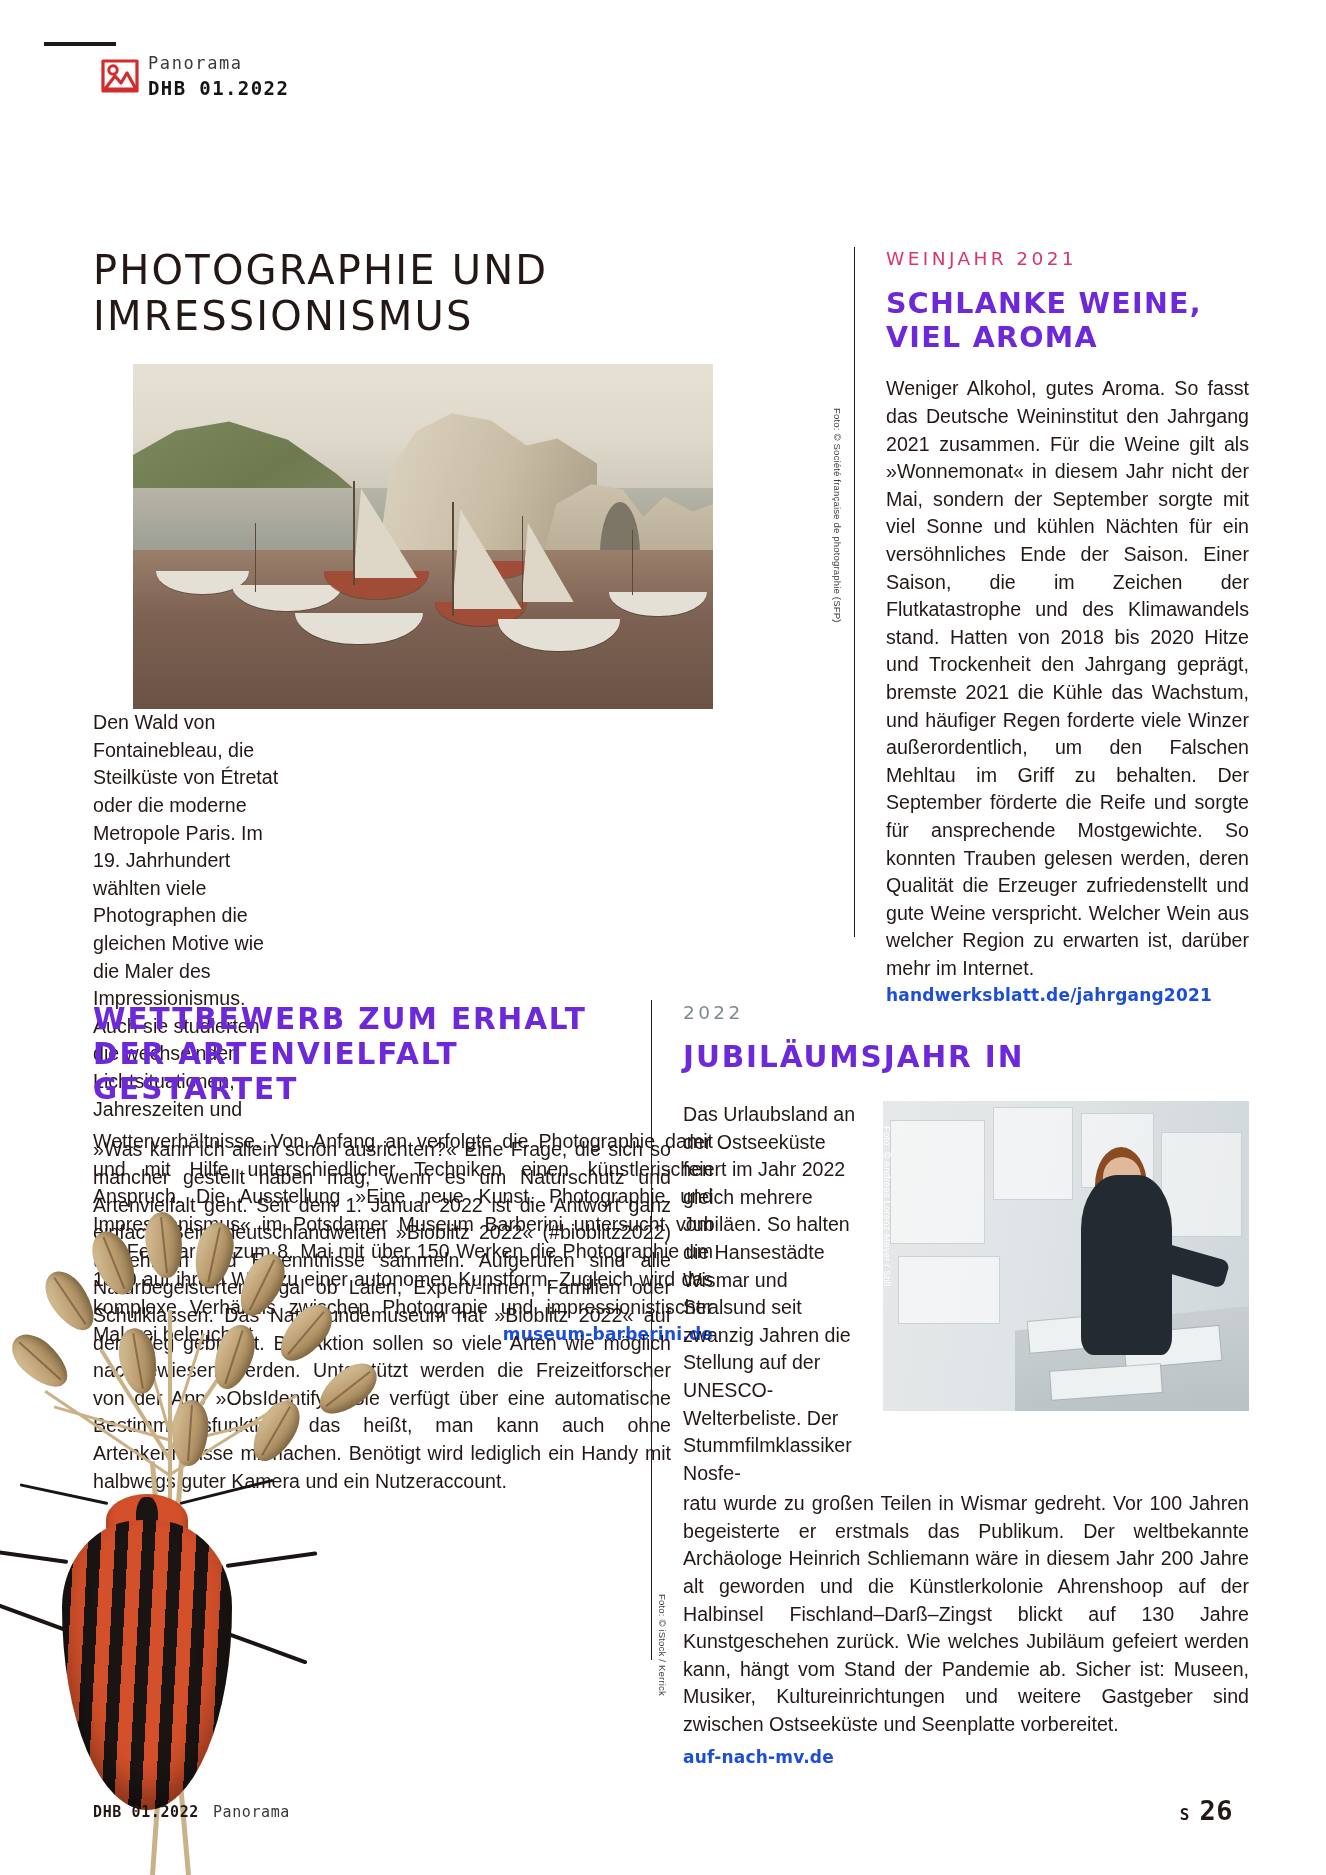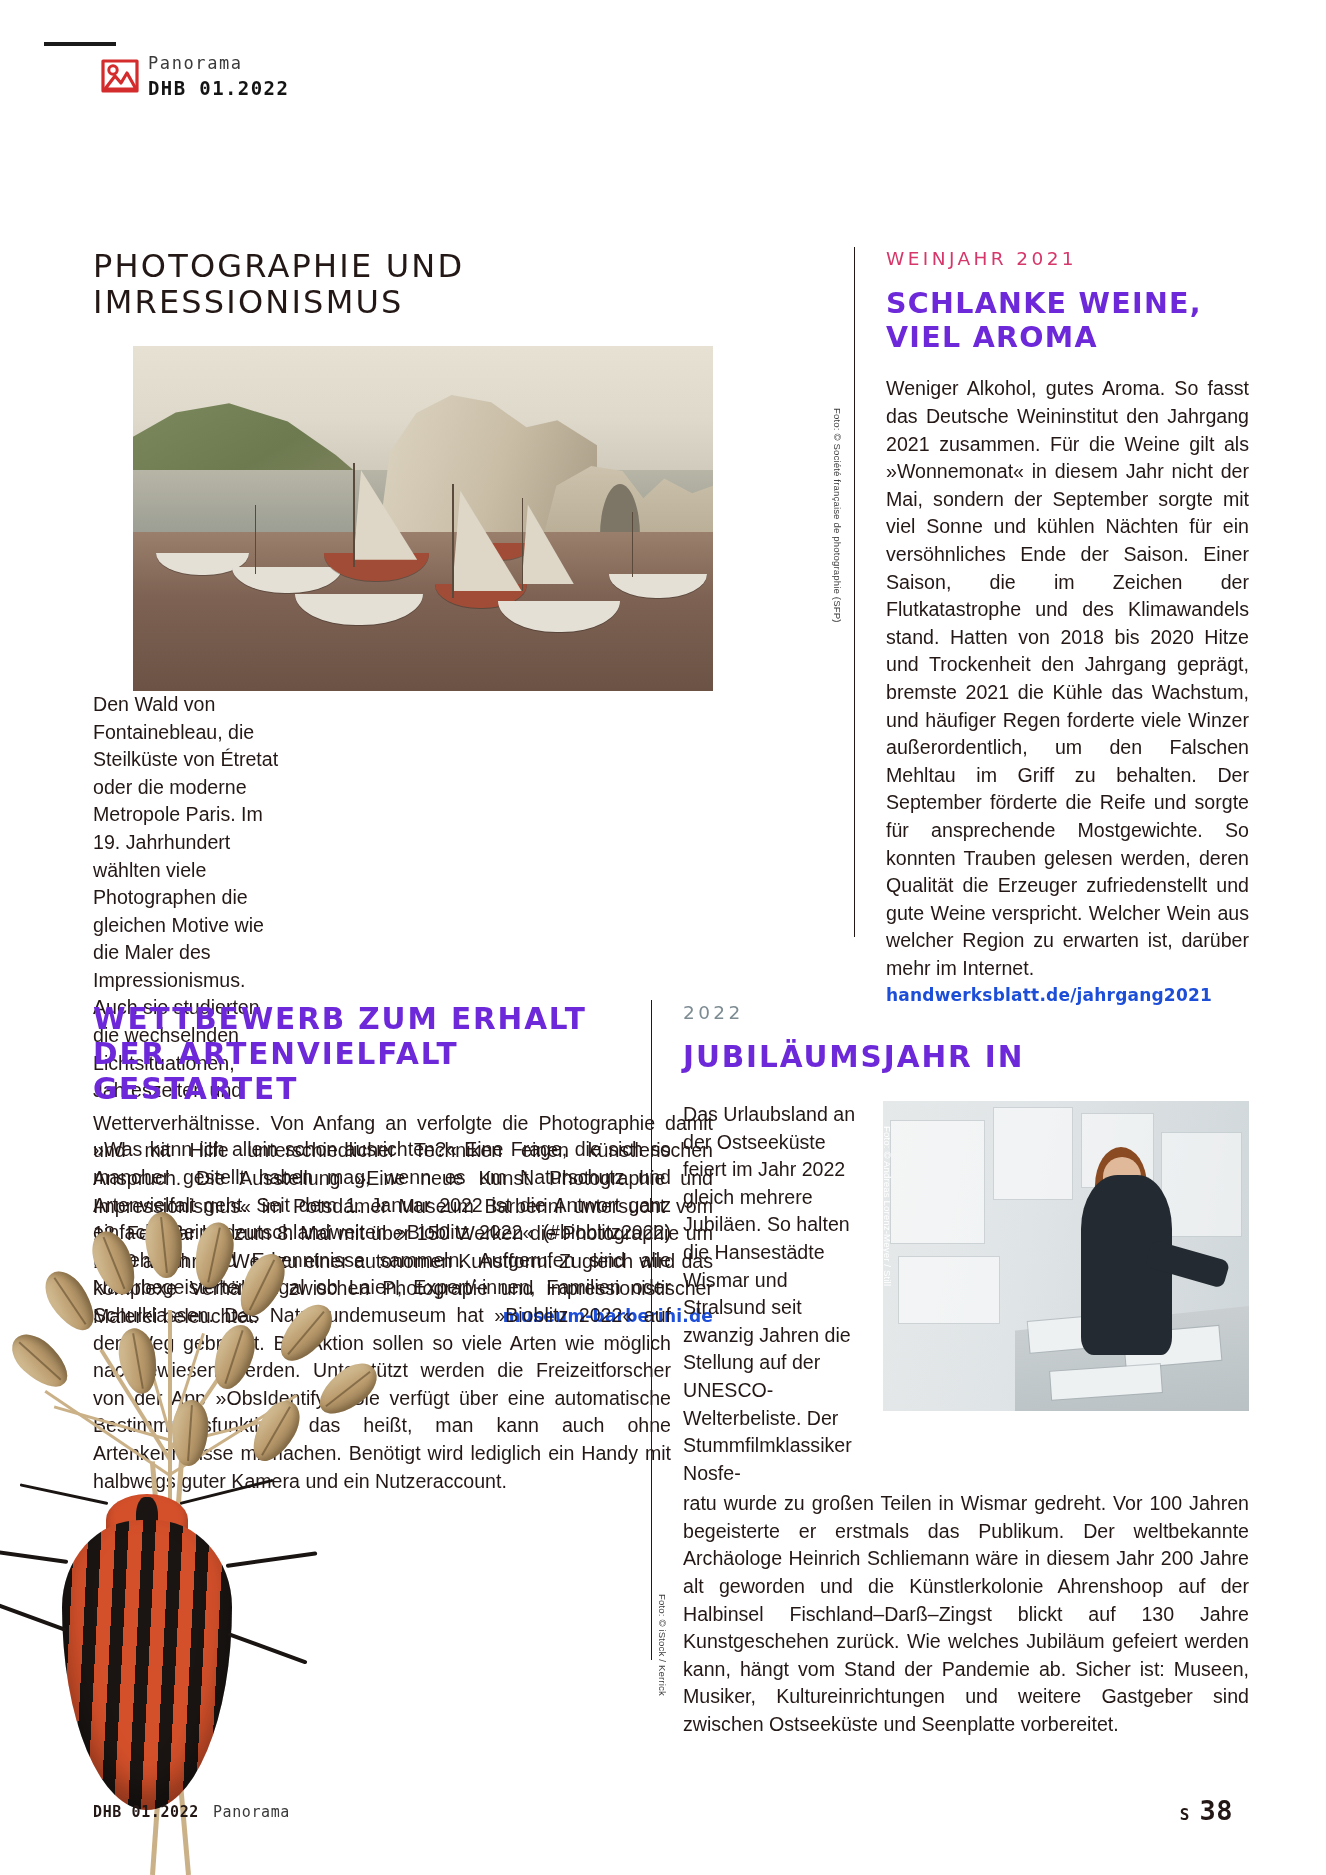--- a/index.html
+++ b/index.html
@@ -30,21 +30,21 @@
   
   .kicker {
     font-size:18.5px; letter-spacing:3.4px; line-height:1.2;
     font-family:"DejaVu Sans", sans-serif; font-weight:400;
   }
   .kicker.gold { color:#c59a2e; }
   .kicker.pink { color:#d6376a; }
   .kicker.steel { color:#7d8c93; }
 
   .hl-light {
-    font-size:32px; line-height:1.14; letter-spacing:2.2px;
+    font-size:40px; line-height:1.14; letter-spacing:2.2px;
     font-weight:400; color:#231815;
     font-family:"DejaVu Sans", sans-serif;
   }
   .hl-bold {
     font-size:28.5px; line-height:1.18; letter-spacing:1.3px;
     font-weight:bold; color:#6d28d9;
     font-family:"DejaVu Sans", sans-serif;
   }
   .hl-bold.big {
     font-size:29.5px; letter-spacing:1.9px;
@@ -392,29 +392,30 @@
         <div class="mvperson-head"></div>
         <div class="mvperson-body"></div>
         <div class="mvarm"></div>
       </div>
     </div>
 
     <div id="a4-col" class="body">Das Urlaubsland an der Ostseeküste feiert im Jahr 2022 gleich mehrere Jubiläen. So halten die Hansestädte Wismar und Stralsund seit zwanzig Jahren die Stellung auf der UNESCO-Welterbeliste. Der Stummfilmklassiker Nosfe-</div>
 
     <div id="a4-after">
       <div class="body just">ratu wurde zu großen Teilen in Wismar gedreht. Vor 100 Jahren begeisterte er erstmals das Publikum. Der weltbekannte Archäologe Heinrich Schliemann wäre in diesem Jahr 200 Jahre alt geworden und die Künstlerkolonie Ahrenshoop auf der Halbinsel Fischland–Darß–Zingst blickt auf 130 Jahre Kunstgeschehen zurück. Wie welches Jubiläum gefeiert werden kann, hängt vom Stand der Pandemie ab. Sicher ist: Museen, Musiker, Kultureinrichtungen und weitere Gastgeber sind zwischen Ostseeküste und Seenplatte vorbereitet.</div>
+      <span class="link">auf-nach-mv.de</span>
     </div>
   </div>
 
   <span class="credit light" style="left:893px; top:1126px;">Foto: © Andreas Lorenz-Meyer / Still</span>
 
   <div class="footer">
     <div class="ft-left">
       <span class="ft-doc">DHB 01.2022</span>
       <span class="ft-sec">Panorama</span>
     </div>
     <div class="ft-right">
       <span class="ft-s">S</span>
-      <span class="ft-pg">38</span>
+      <span class="ft-pg">26</span>
     </div>
   </div>
 
 </div>
 
 </body></html>

